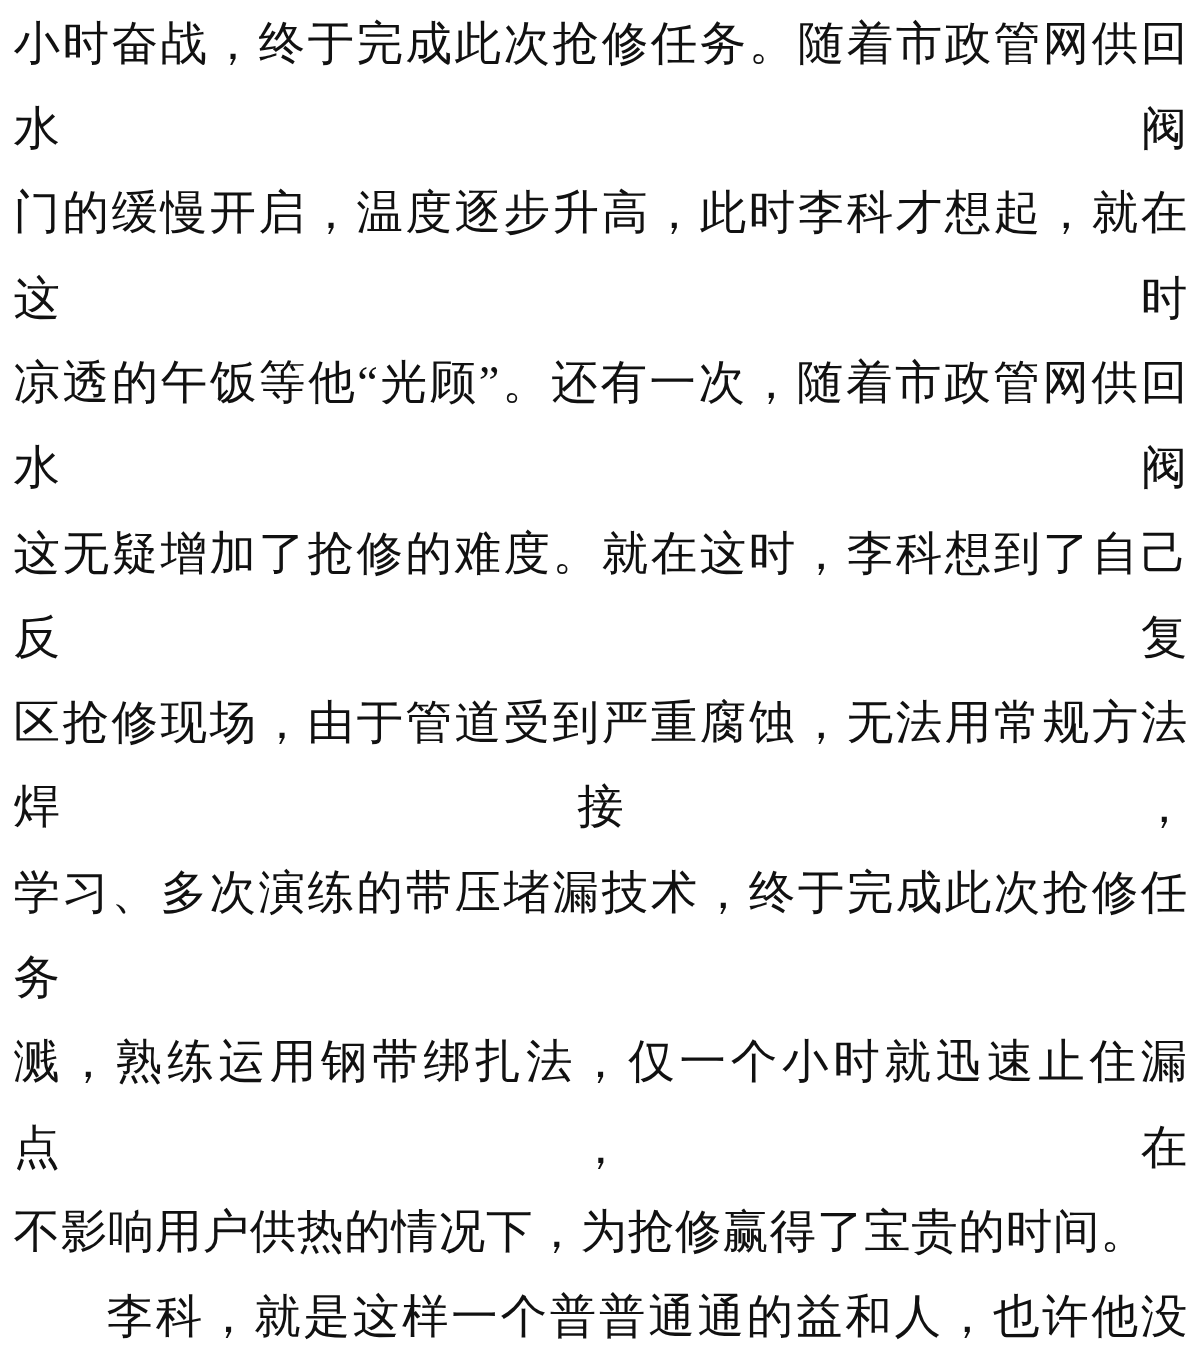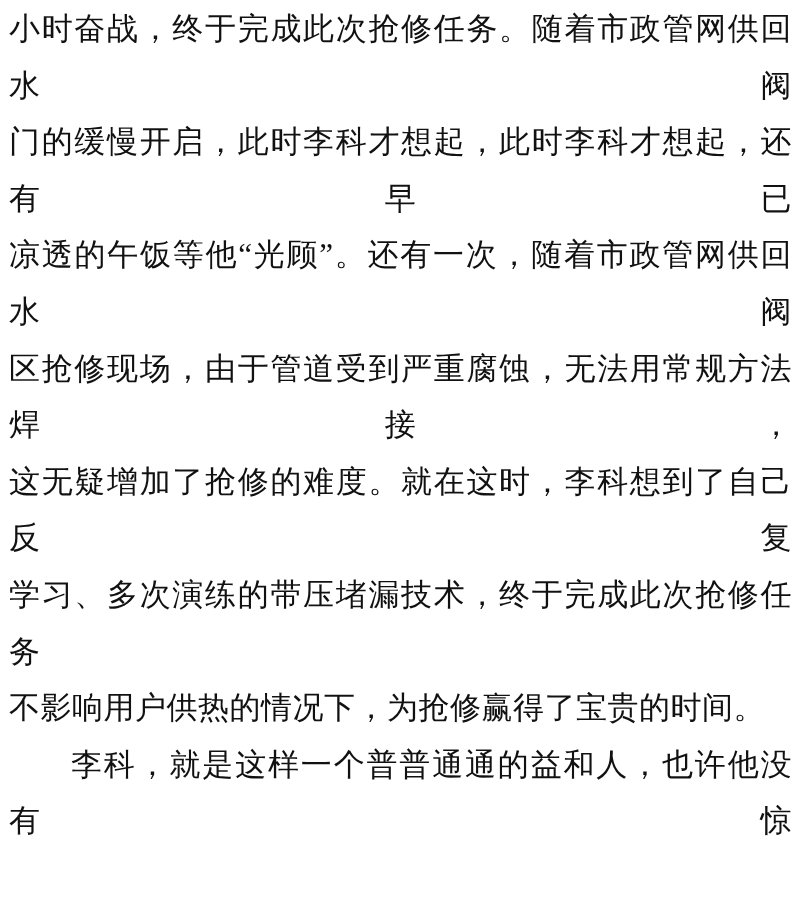--- a/index.html
+++ b/index.html
@@ -40,25 +40,26 @@
     text-indent: 2em;
   }
 </style>
 </head>
 <body>
 
 <div class="doc-page">
 
   <div class="para">
     <div class="line">小时奋战，终于完成此次抢修任务。随着市政管网供回水阀</div>
-    <div class="line">门的缓慢开启，此时李科才想起，此时李科才想起，还有早已</div>
+    <div class="line">门的缓慢开启，温度逐步升高，此时李科才想起，就在这时</div>
     <div class="line">凉透的午饭等他“光顾”。还有一次，随着市政管网供回水阀</div>
+    <div class="line">这无疑增加了抢修的难度。就在这时，李科想到了自己反复</div>
     <div class="line">区抢修现场，由于管道受到严重腐蚀，无法用常规方法焊接，</div>
-    <div class="line">这无疑增加了抢修的难度。就在这时，李科想到了自己反复</div>
     <div class="line">学习、多次演练的带压堵漏技术，终于完成此次抢修任务</div>
+    <div class="line">溅，熟练运用钢带绑扎法，仅一个小时就迅速止住漏点，在</div>
     <div class="line para-end">不影响用户供热的情况下，为抢修赢得了宝贵的时间。</div>
   </div>
 
   <div class="para">
     <div class="line first-indent">李科，就是这样一个普普通通的益和人，也许他没有惊</div>
 
   </div>
 
 </div>
 

